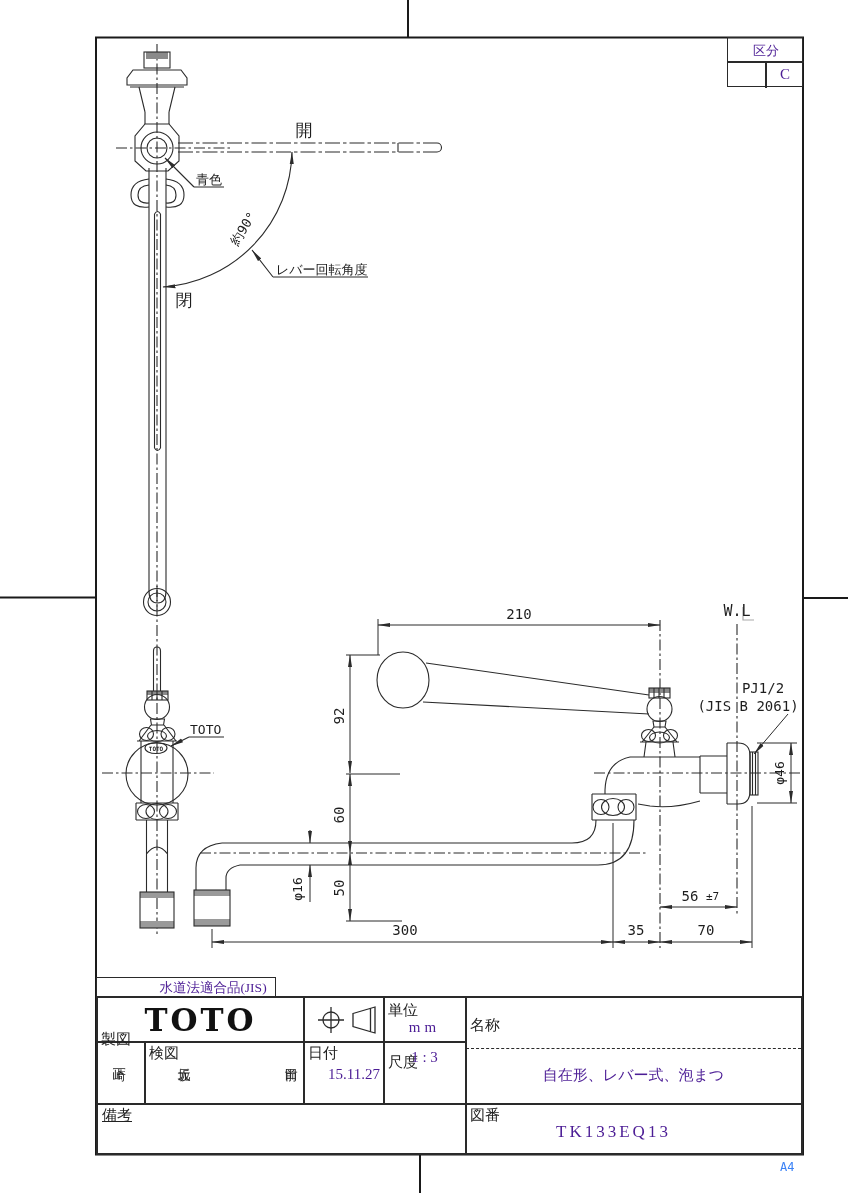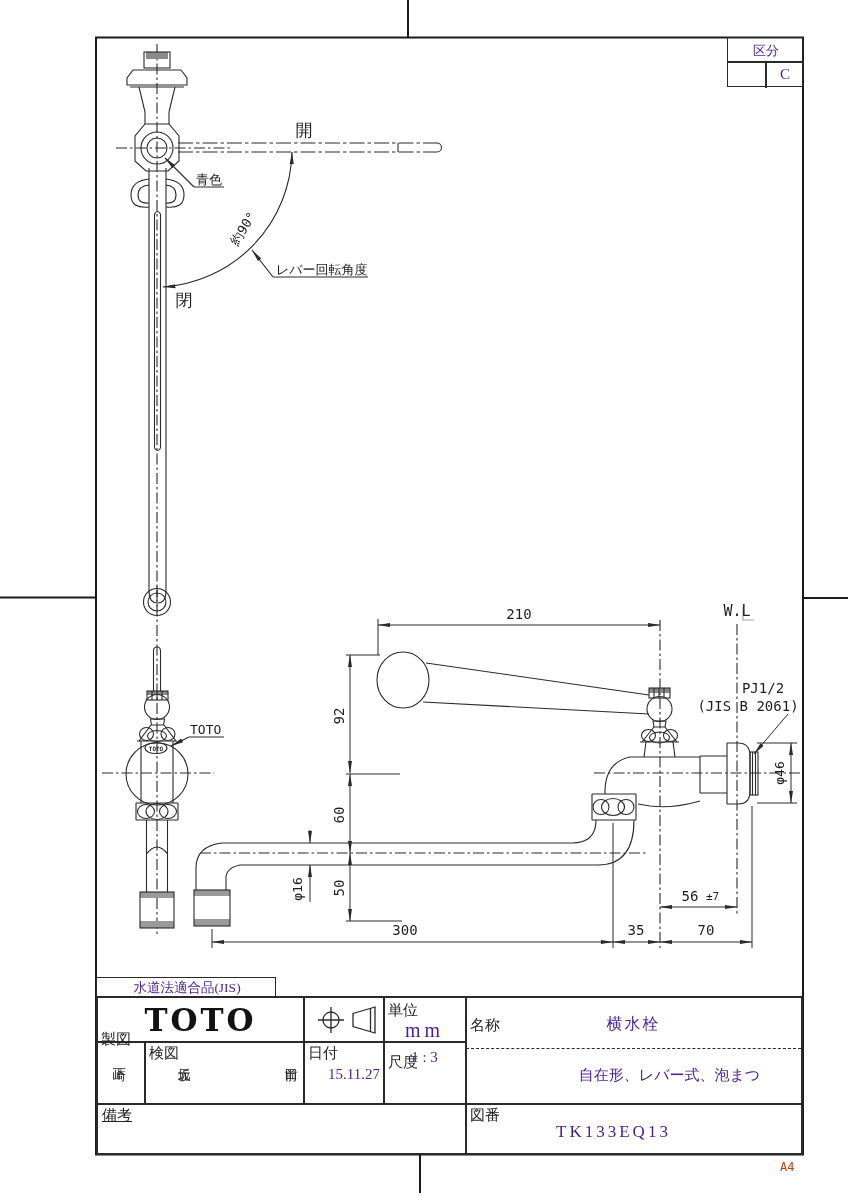--- a/index.html
+++ b/index.html
@@ -182,21 +182,21 @@
 </svg>
 
 <div class="box" style="left:727px;top:37px;width:76px;height:50px;">
   <div class="tb-line" style="left:0;top:23px;width:76px;height:1.5px;"></div>
   <div class="tb-line" style="left:37px;top:24px;width:1.5px;height:26px;"></div>
   <div class="val-c jp" style="left:0;top:4px;width:76px;font-size:13px;">区分</div>
   <div class="val-c cad" style="left:38px;top:28px;width:38px;font-size:15px;">C</div>
 </div>
 
 <div class="box" style="left:96px;top:977px;width:180px;height:20px;">
-  <div class="val-c jp" style="left:0;top:1px;width:180px;font-size:13.5px;">水道法適合品(JIS)</div>
+  <div class="val-c jp" style="left:0;top:1px;width:180px;font-size:13.5px;padding-left:26px;">水道法適合品(JIS)</div>
 </div>
 
 <div class="box" style="left:96px;top:996px;width:707px;height:159px;border-width:2px;">
 
   <div class="tb-line" style="left:205px;top:0;width:1.5px;height:105px;"></div>
   <div class="tb-line" style="left:285px;top:0;width:1.5px;height:105px;"></div>
   <div class="tb-line" style="left:367px;top:0;width:1.5px;height:155px;"></div>
   <div class="tb-line" style="left:46px;top:43px;width:1.5px;height:62px;"></div>
   <div class="tb-line" style="left:0;top:43px;width:368px;height:1.5px;"></div>
   <div class="tb-line" style="left:0;top:105px;width:703px;height:1.5px;"></div>
@@ -204,35 +204,34 @@
 
   <div class="val-c toto-logo" style="left:0;top:4px;width:205px;">TOTO</div>
   <svg class="abs" style="left:207px;top:0;" width="79" height="43">
     <g stroke="#2b2b2b" stroke-width="1.3" fill="none">
       <circle cx="26" cy="22" r="8"></circle>
       <path d="M13,22 H39 M26,9 V35"></path>
       <path d="M48,15.5 L70,9 V35 L48,28.5 Z M65.5,10.5 V33.5"></path>
     </g>
   </svg>
   <div class="lbl jp" style="left:290px;top:3px;">単位</div>
-  <div class="val-c cad" style="left:286px;top:21px;width:81px;font-size:20px;letter-spacing:4px;">mm</div>
+  <div class="val-c cad" style="left:286px;top:21px;width:81px;font-size:15px;letter-spacing:4px;">mm</div>
   <div class="lbl jp" style="left:372px;top:18px;">名称</div>
-  <div class="val-c jp" style="left:368px;top:16px;width:335px;font-size:16px;letter-spacing:2px;">横水栓</div>
-  <div class="val-c jp" style="left:368px;top:68px;width:335px;font-size:15px;margin-left:36px;">自在形、レバー式、泡まつ</div>
+  <div class="val-c jp" style="left:368px;top:68px;width:335px;font-size:15px;">自在形、レバー式、泡まつ</div>
 
   <div class="lbl jp" style="left:3px;top:32px;">製図</div>
   <div class="abs jp vert" style="left:14px;top:60px;">下崎</div>
   <div class="lbl jp" style="left:51px;top:46px;">検図</div>
   <div class="abs jp vert" style="left:79px;top:60px;">坂元</div>
   <div class="abs jp vert" style="left:186px;top:60px;">前田</div>
   <div class="lbl jp" style="left:210px;top:46px;">日付</div>
   <div class="val-c cad" style="left:206px;top:68px;width:100px;font-size:15px;">15.11.27</div>
   <div class="lbl jp" style="left:290px;top:55px;font-family:Liberation Mono, monospace;">尺度</div>
   <div class="val-c cad" style="left:286px;top:51px;width:81px;font-size:15px;">1 : 3</div>
 
   <div class="lbl jp" style="left:4px;top:108px;text-decoration:underline;">備考</div>
   <div class="lbl jp" style="left:372px;top:108px;">図番</div>
   <div class="val-c cad" style="left:368px;top:124px;width:295px;font-size:17px;letter-spacing:3px;">TK133EQ13</div>
 </div>
 
-<div class="abs cad" style="left:780px;top:1160px;font-size:12px;color:#c2410c;text-align:center;">A4</div>
+<div class="abs cad" style="left:780px;top:1160px;font-size:12px;color:#3b82f6;text-align:center;">A4</div>
 
 </div>
 
 </body></html>

